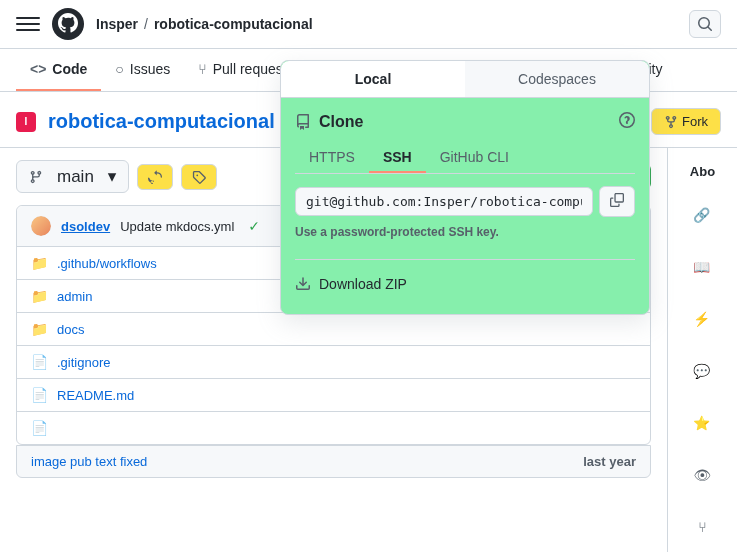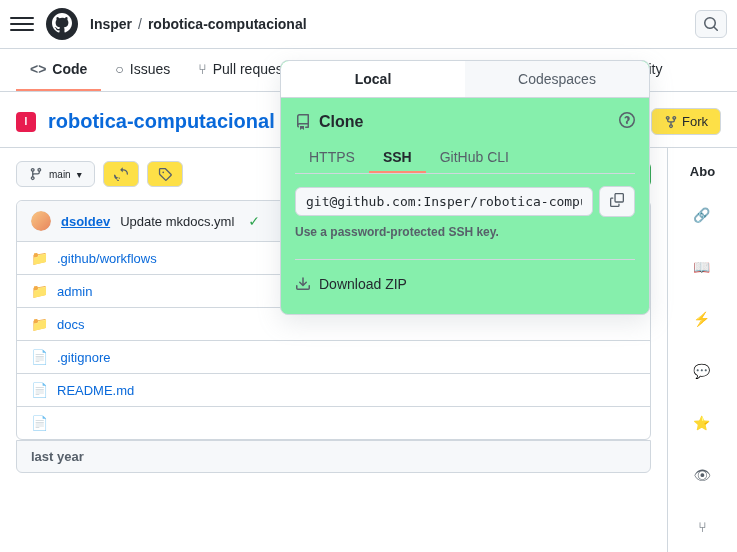--- a/index.html
+++ b/index.html
@@ -1,19 +1,19 @@
 <!DOCTYPE html>
 <html><head>
   <meta charset="utf-8">
   <style>
     * { box-sizing: border-box; margin: 0; padding: 0; }
     body { font-family: -apple-system, BlinkMacSystemFont, "Segoe UI", Helvetica, Arial, sans-serif; font-size: 14px; color: #24292f; background: #fff; width: 737px; overflow-x: hidden; }
     
     
-    .top-bar { display: flex; align-items: center; padding: 8px 10px; border-bottom: 1px solid #d0d7de; background: #fff; gap: 12px; }
+    .top-bar { display: flex; align-items: center; padding: 8px 16px; border-bottom: 1px solid #d0d7de; background: #fff; gap: 12px; }
     .hamburger { width: 24px; height: 24px; display: flex; flex-direction: column; justify-content: center; gap: 4px; cursor: pointer; }
     .hamburger span { display: block; height: 2px; background: #24292f; border-radius: 1px; }
     .github-logo { width: 32px; height: 32px; }
     .breadcrumb { display: flex; align-items: center; gap: 6px; font-size: 14px; color: #24292f; flex: 1; }
     .breadcrumb a { color: #24292f; text-decoration: none; font-weight: 600; }
     .breadcrumb-sep { color: #57606a; }
     .breadcrumb-repo { color: #24292f; font-weight: 600; }
     .top-search { margin-left: auto; width: 32px; height: 28px; border: 1px solid #d0d7de; border-radius: 6px; background: #f6f8fa; display: flex; align-items: center; justify-content: center; cursor: pointer; }
 
     
@@ -33,21 +33,21 @@
     .btn-watch-main { display: flex; align-items: center; gap: 4px; padding: 5px 10px; background: #f6f8fa; font-size: 13px; cursor: pointer; border-right: 1px solid #d0d7de; }
     .btn-watch-count { padding: 5px 10px; background: #f6f8fa; font-size: 13px; cursor: pointer; }
     .btn-watch-arrow { padding: 5px 8px; background: #f6f8fa; font-size: 11px; cursor: pointer; }
 
     
     .main-content { display: flex; position: relative; }
     .file-panel { flex: 1; min-width: 0; }
 
     
     .toolbar { display: flex; align-items: center; gap: 8px; padding: 12px 16px; }
-    .btn-branch { display: flex; align-items: center; gap: 6px; padding: 5px 12px; border: 1px solid #d0d7de; border-radius: 6px; background: #f6f8fa; font-size: 10px; cursor: pointer; }
+    .btn-branch { display: flex; align-items: center; gap: 14px; padding: 5px 12px; border: 1px solid #d0d7de; border-radius: 6px; background: #f6f8fa; font-size: 17px; cursor: pointer; }
     .toolbar-spacer { flex: 1; }
     .btn-goto { padding: 5px 12px; border: 1px solid #d0d7de; border-radius: 6px; background: #f6f8fa; font-size: 13px; cursor: pointer; }
     .btn-plus { padding: 5px 10px; border: 1px solid #d0d7de; border-radius: 6px; background: #f6f8fa; font-size: 14px; cursor: pointer; }
     .btn-code { display: flex; align-items: center; gap: 6px; padding: 5px 14px; border-radius: 6px; background: #2da44e; color: white; font-size: 13px; font-weight: 600; cursor: pointer; border: 1px solid #2c974b; }
     .btn-code-arrow { padding: 5px 8px; background: #2da44e; color: white; border-radius: 0 6px 6px 0; border-left: 1px solid #2c974b; cursor: pointer; }
 
     
     .file-list { border: 1px solid #d0d7de; border-radius: 6px; margin: 0 16px; }
     .commit-row { display: flex; align-items: center; gap: 10px; padding: 10px 14px; background: #f6f8fa; border-radius: 6px 6px 0 0; border-bottom: 1px solid #d0d7de; }
     .avatar-sm { width: 20px; height: 20px; border-radius: 50%; background: #e1e4e8; display: flex; align-items: center; justify-content: center; overflow: hidden; }
@@ -238,20 +238,21 @@
       <div class="file-row">
         <span class="file-icon" style="color:#57606a;">📄</span>
         <span class="file-name">README.md</span>
       </div>
       <div class="file-row">
         <span class="file-icon" style="color:#57606a;">📄</span>
       </div>
     </div>
 
     <div class="bottom-row" style="margin: 0 16px; border-radius: 0 0 6px 6px; border: 1px solid #d0d7de; border-top: 1px solid #d0d7de; padding: 8px 14px; display:flex; justify-content:space-between;">
+      <span class="last-msg">image pub text fixed</span>
       <span class="last-time">last year</span>
     </div>
   </div>
 
   <div style="width:70px; padding: 16px 8px; display:flex; flex-direction:column; gap:20px; align-items:center; border-left: 1px solid #d0d7de;">
     <div style="font-size:13px; font-weight:600; color:#24292f;">Abo</div>
     <div class="sidebar-icon">🔗</div>
     <div class="sidebar-icon">📖</div>
     <div class="sidebar-icon">⚡</div>
     <div class="sidebar-icon">💬</div>

